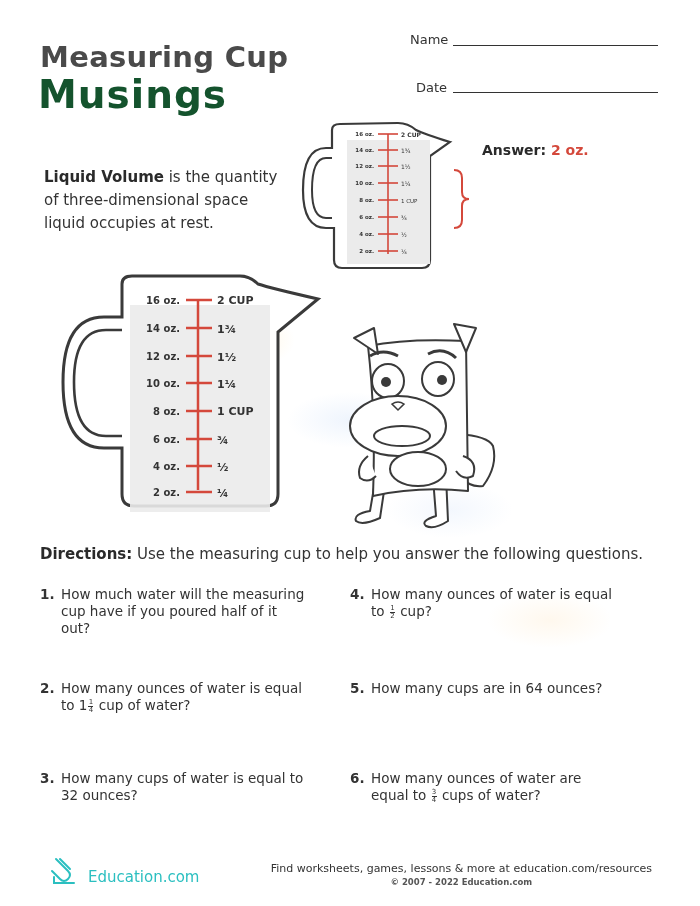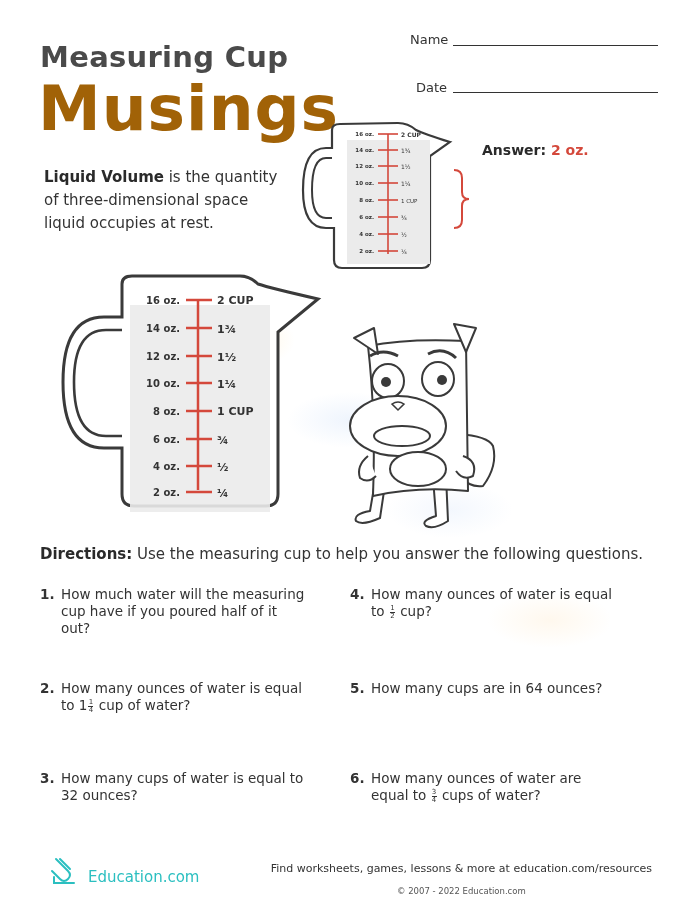--- a/index.html
+++ b/index.html
@@ -8,39 +8,39 @@
   .abs { position:absolute; }
   .watermark { position:absolute; left:150px; top:250px; width:460px; height:420px; pointer-events:none;
     background:
       radial-gradient(ellipse 40px 30px at 55px 45px, rgba(255,120,120,0.13), transparent 70%),
       radial-gradient(ellipse 50px 35px at 110px 90px, rgba(255,200,90,0.13), transparent 70%),
       radial-gradient(ellipse 90px 40px at 200px 170px, rgba(120,170,240,0.12), transparent 70%),
       radial-gradient(ellipse 90px 40px at 300px 260px, rgba(140,180,240,0.10), transparent 70%),
       radial-gradient(ellipse 90px 40px at 400px 370px, rgba(255,200,120,0.13), transparent 70%);
   }
   .title1 { left:40px; top:40px; font-size:29px; font-weight:bold; color:#4a4a4a; letter-spacing:0.3px; }
-  .title2 { left:38px; top:72px; font-size:63px; font-weight:bold; color:#a16207; letter-spacing:1px; }
+  .title2 { left:38px; top:72px; font-size:39px; font-weight:bold; color:#14532d; letter-spacing:1px; }
   .field-label { font-size:13px; color:#333; }
   .field-line { border-bottom:1.5px solid #333; width:205px; height:0; }
   .def { left:44px; top:166px; width:240px; font-size:15px; line-height:23px; color:#333; }
   .def b { color:#2a2a2a; }
   .info { left:482px; top:131px; width:200px; font-size:14px; line-height:18px; color:#333; }
   .info .q { font-weight:bold; margin-top:4px; line-height:17px; }
   .info .ans { font-weight:bold; margin-top:10px; }
   .info .ans span { color:#d4483b; }
   .brace { left:452px; top:168px; }
   .directions { left:40px; top:545px; font-size:15px; color:#333; }
   .directions b { color:#2a2a2a; }
   .qnum { position:absolute; left:0; top:0; font-weight:bold; }
   .question { position:absolute; font-size:13.5px; line-height:17px; color:#333; width:270px; }
   .question .txt { padding-left:21px; display:block; }
   .frac { display:inline-flex; flex-direction:column; align-items:center; font-size:7px; line-height:7px; vertical-align:middle; margin:0 1px; }
   .frac .bar { border-top:0.8px solid #333; width:5px; }
   .footer-right { right:48px; top:862px; text-align:center; font-size:11px; color:#333; }
-  .footer-right .copy { font-size:8.5px; color:#555; margin-top:11px; }
+  .footer-right .copy { font-size:8.5px; color:#555; margin-top:2px;font-weight:bold; }
   .logo { left:50px; top:854px; display:flex; align-items:center; }
   .logo-text { font-size:15px; color:#2bbfc0; margin-left:12px; margin-top:14px; }
   svg text { font-family:"DejaVu Sans", sans-serif; }
 </style>
 </head>
 <body>
 
 <div class="watermark"></div>
 
 <div class="abs title1">Measuring Cup</div>

